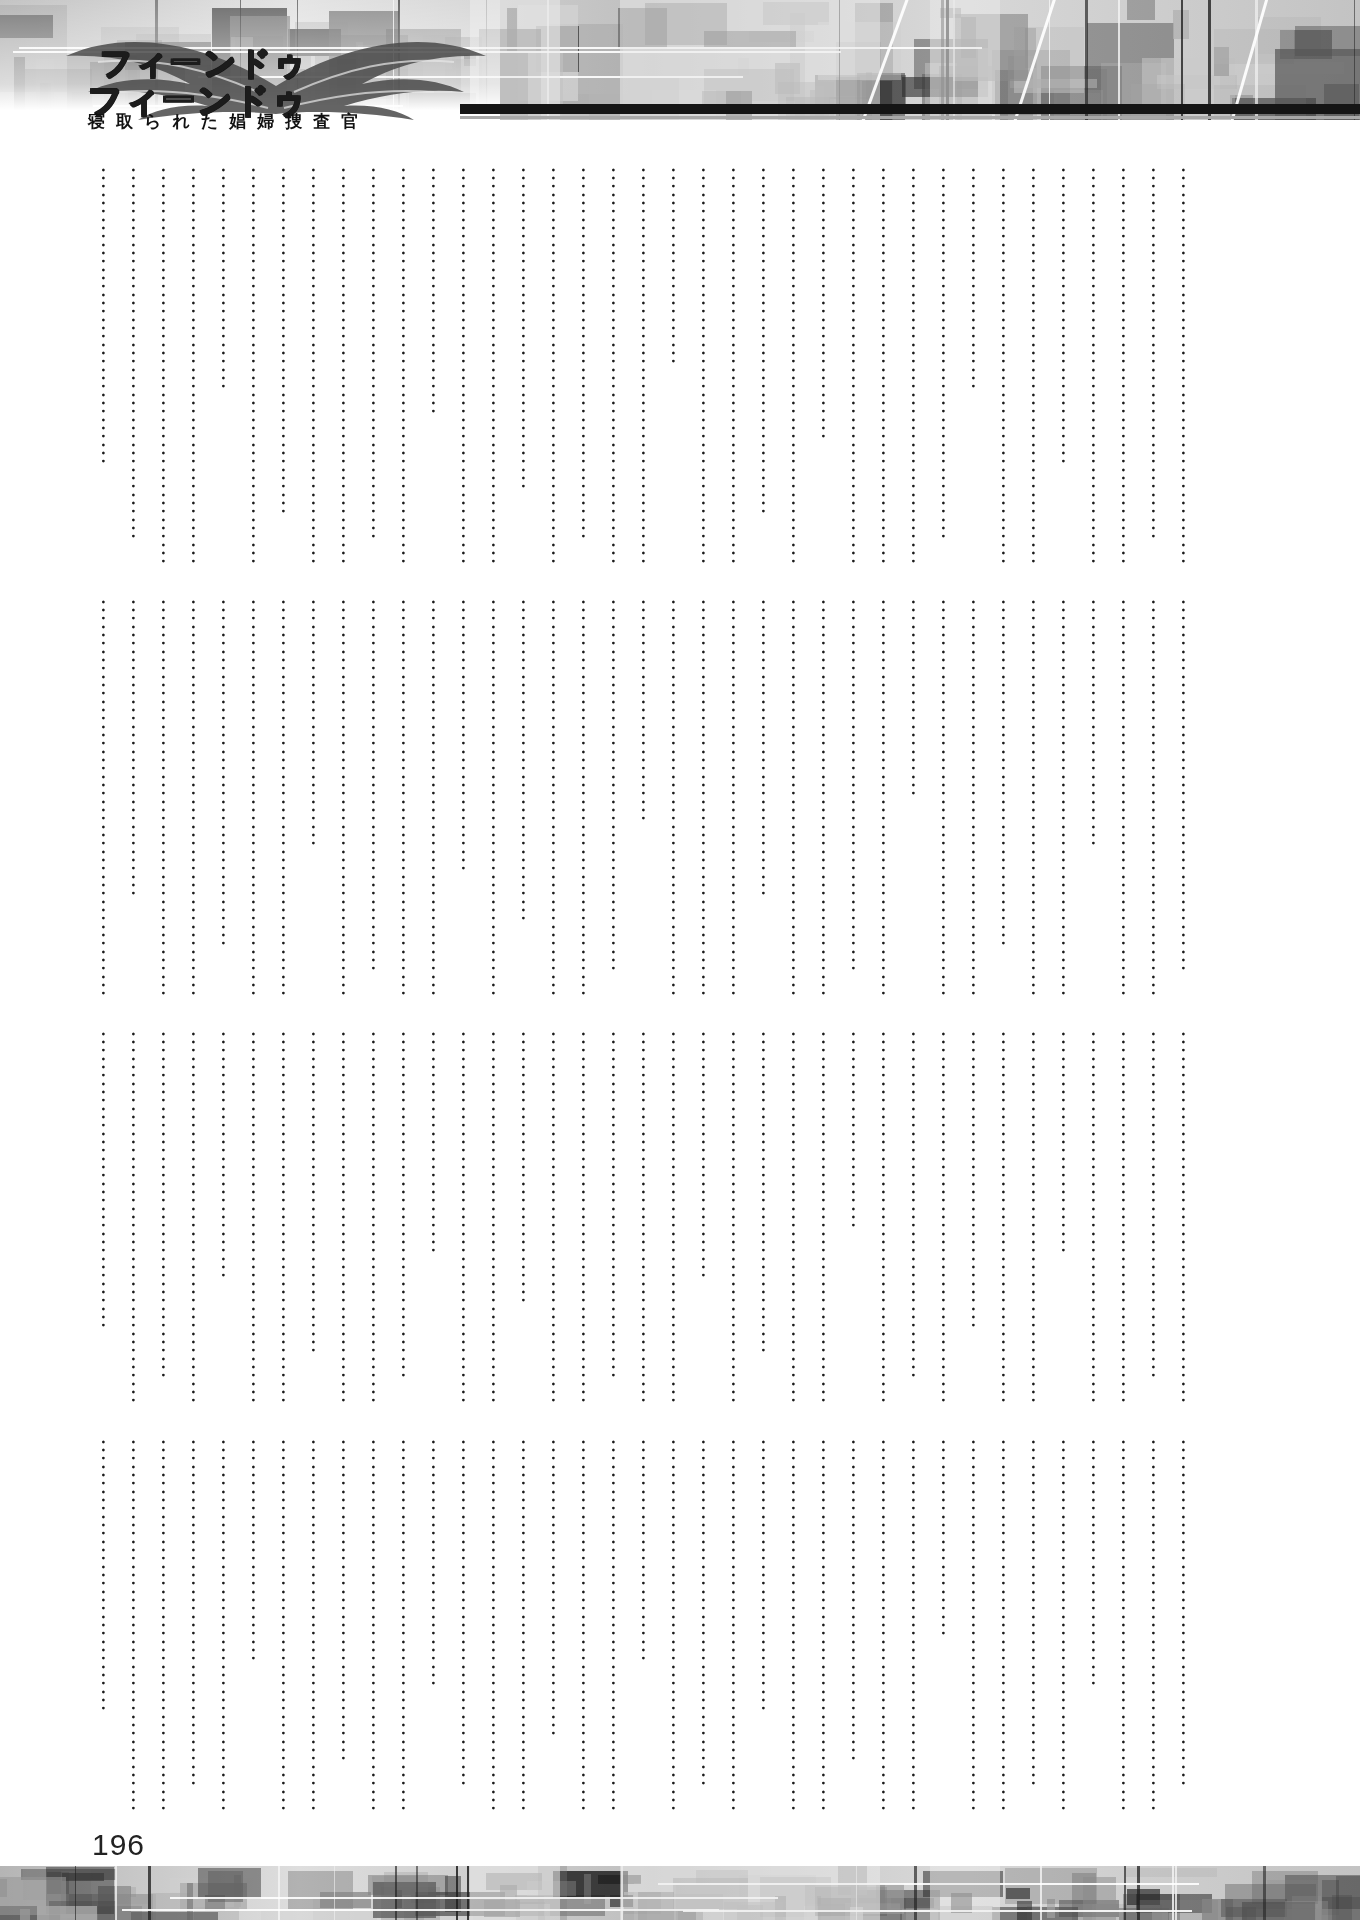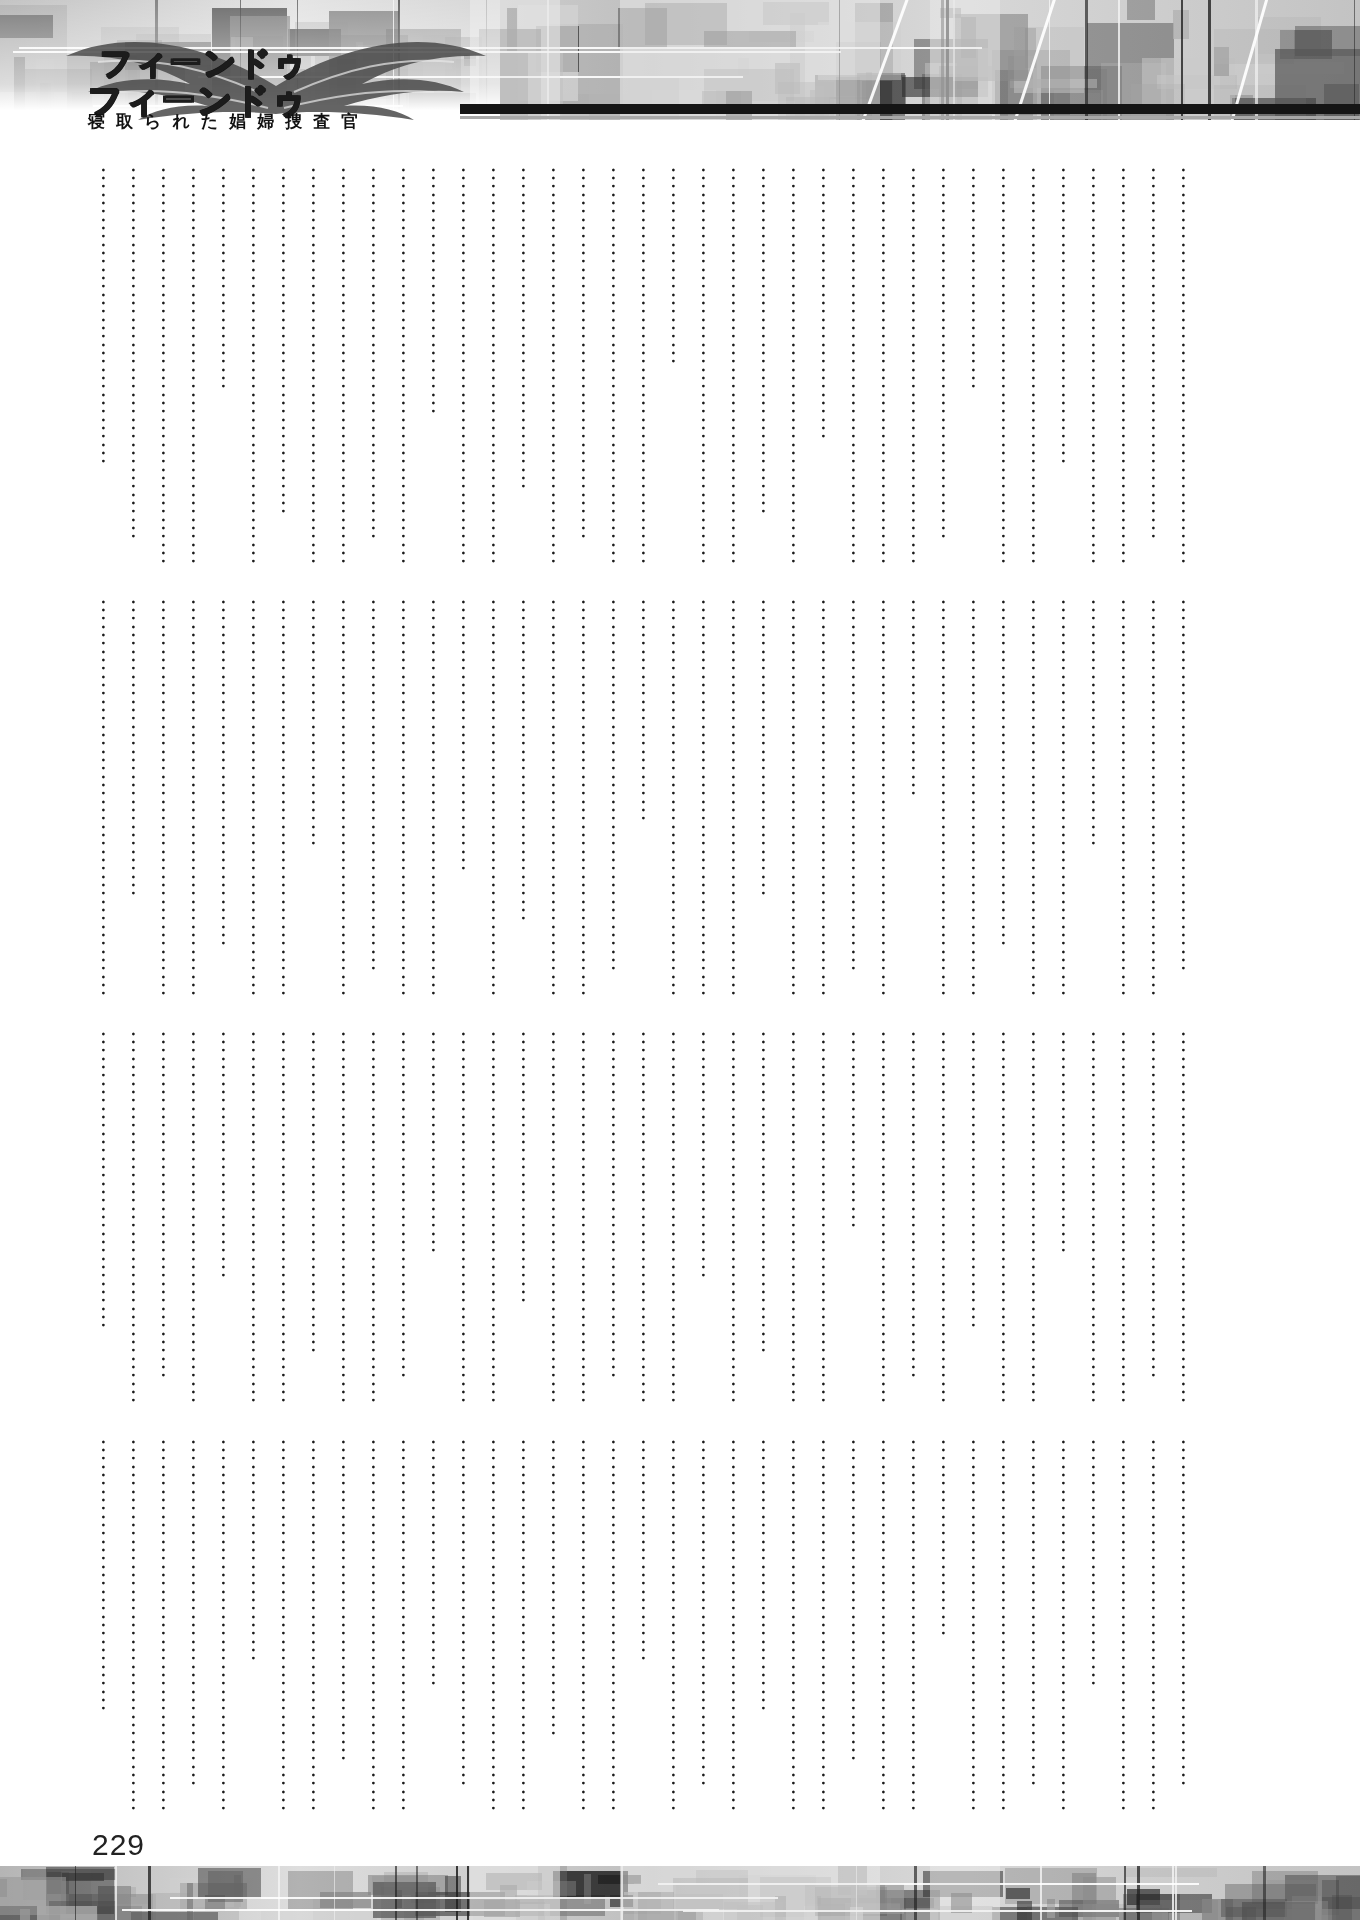--- a/index.html
+++ b/index.html
@@ -373,21 +373,21 @@
 …………………………………
 ………………………………………
 ………………………………………
 ………………………
 ………………………………………
 ……………………………………
 ………………………………………
 ………………………………………
 ……………………………</div>
 
-<div class="page-number">229</div>
+<div class="page-number">196</div>
 
 <div class="banner" id="bottomBanner">
     <div class="rect" style="left: 1322.44px; top: 30.8533px; width: 59.735px; height: 24.1603px; background: rgb(123, 123, 123); opacity: 0.497522;"></div>
     <div class="rect" style="left: 1336.43px; top: 9.62219px; width: 84.2904px; height: 57.4276px; background: rgb(32, 32, 32); opacity: 0.296013;"></div>
     <div class="rect" style="left: 21.1448px; top: 3.3045px; width: 95.3484px; height: 11.1878px; background: rgb(92, 92, 92); opacity: 0.584211;"></div>
     <div class="rect" style="left: 66.6496px; top: 28.3716px; width: 89.1612px; height: 51.7173px; background: rgb(162, 162, 162); opacity: 0.477575;"></div>
     <div class="rect" style="left: 1071.72px; top: 6.7172px; width: 24.3509px; height: 56.1852px; background: rgb(31, 31, 31); opacity: 0.196323;"></div>
     <div class="rect" style="left: 1091.96px; top: 38.3656px; width: 70.4839px; height: 47.8945px; background: rgb(186, 186, 186); opacity: 0.625504;"></div>
     <div class="rect" style="left: 876.042px; top: 17.5833px; width: 9.25781px; height: 26.3065px; background: rgb(47, 47, 47); opacity: 0.359647;"></div>
     <div class="rect" style="left: 738.997px; top: 9.20586px; width: 77.1167px; height: 24.896px; background: rgb(188, 188, 188); opacity: 0.457203;"></div>

